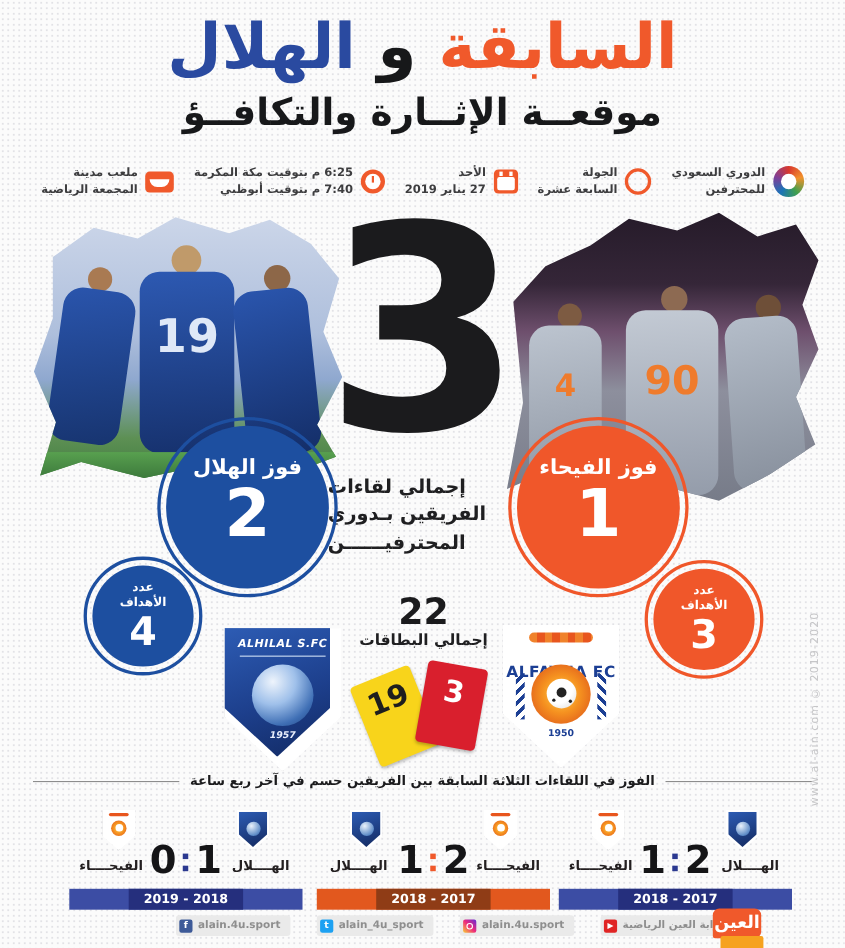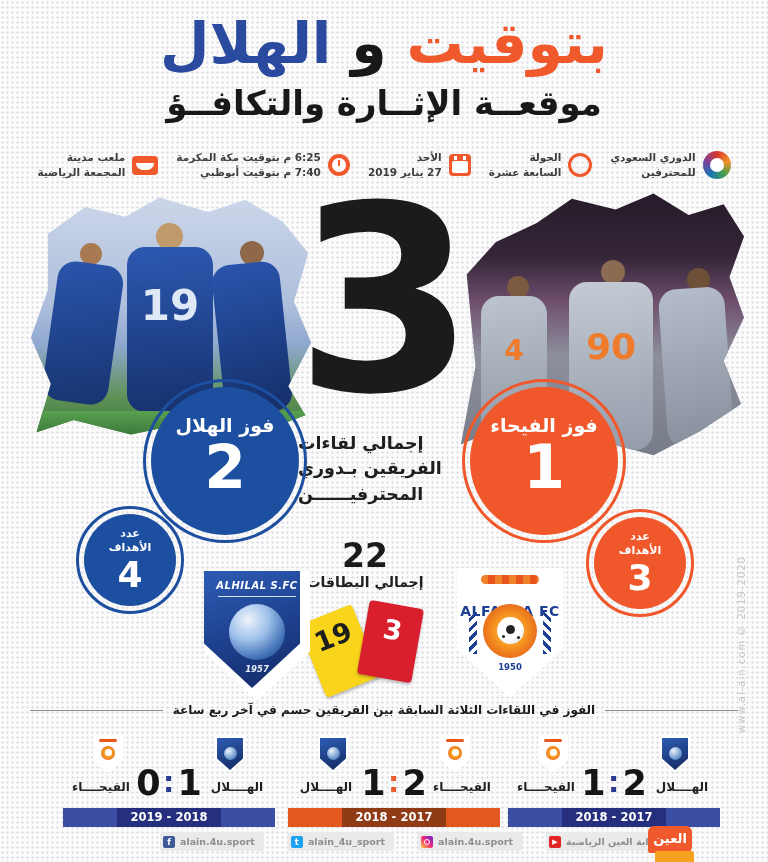--- a/index.html
+++ b/index.html
@@ -92,21 +92,21 @@
   .crest-fayha .c-ball{position:absolute;left:40px;top:49px;width:27px;height:27px;border-radius:50%;
     background:radial-gradient(circle at 35% 30%,#ffffff 55%,#d8d8d8 100%);}
   .crest-fayha .c-ball::after{content:"";position:absolute;left:9px;top:8px;width:9px;height:9px;border-radius:50%;background:#232323;
     box-shadow:-7px 7px 0 -3px #232323,8px 8px 0 -3px #232323;}
   .crest-fayha .laurel{position:absolute;top:44px;width:8px;height:42px;
     background:repeating-linear-gradient(-45deg,#1c3f94 0 3px,transparent 3px 7px);}
   .crest-fayha .laurel.lft{left:12px;}
   .crest-fayha .laurel.rgt{right:12px;transform:scaleX(-1);}
   .crest-fayha .c-year{position:absolute;top:94px;width:100%;text-align:center;color:#1c3f94;font-size:8.5px;font-weight:bold;}
   
-  .cards-group{position:absolute;left:300px;top:539px;width:130px;z-index:2;text-align:center;}
+  .cards-group{position:absolute;left:320px;top:539px;width:130px;z-index:2;text-align:center;}
   .cards-total{font-size:33px;font-weight:bold;color:#1b1b1d;line-height:1;}
   .cards-label{font-size:14px;font-weight:bold;color:#1f1f21;direction:rtl;margin-top:2px;}
   .cards-stack{position:relative;height:120px;margin-top:8px;}
   .card{position:absolute;border-radius:4px;box-shadow:0 2px 3px rgba(0,0,0,.25);}
   .card-yellow{left:10px;top:14px;width:58px;height:78px;background:#f8d41b;transform:rotate(-22deg);z-index:1;}
   .card-yellow span{display:block;margin-top:8px;font-size:27px;font-weight:bold;color:#1e1e1e;text-align:center;}
   .card-red{left:63px;top:6px;width:55px;height:75px;background:#d91f2d;transform:rotate(10deg);z-index:2;}
   .card-red span{display:block;margin-top:10px;font-size:27px;font-weight:bold;color:#fff;text-align:center;}
   
   .history-sep{position:absolute;top:703px;left:30px;width:708px;display:flex;align-items:center;gap:10px;z-index:2;}
@@ -152,31 +152,31 @@
   .pill{display:flex;align-items:center;gap:5px;background:#eaeaea;border-radius:3px;padding:2px 9px 2px 3px;height:15px;}
   .pill .handle{font-size:9.5px;font-weight:bold;color:#8e8e8e;white-space:nowrap;}
   .sicon{width:12px;height:12px;border-radius:2px;color:#fff;font-size:8.5px;font-weight:bold;text-align:center;line-height:12px;}
   .si-fb{background:#3d5a98;}
   .si-tw{background:#1da1f2;}
   .si-ig{background:linear-gradient(45deg,#f9ce34,#ee2a7b,#6228d7);position:relative;}
   .si-ig::after{content:"";position:absolute;left:3px;top:3px;width:4px;height:4px;border:1.2px solid #fff;border-radius:50%;}
   .si-yt{background:#e02424;font-size:7px;}
   .pill-ar .handle{direction:rtl;}
   .alain-logo{position:absolute;left:648px;top:826px;width:44px;height:27px;background:#f0592b;border-radius:6px 6px 6px 2px;
-    color:#fff;font-size:13px;font-weight:bold;text-align:center;line-height:26px;direction:rtl;z-index:3;}
+    color:#fff;font-size:16px;font-weight:bold;text-align:center;line-height:26px;direction:rtl;z-index:3;}
   .alain-tag{position:absolute;left:655px;top:851px;background:#f6a21f;color:#fff;font-size:7px;font-weight:bold;
     border-radius:2px;padding:16px 5px;direction:rtl;z-index:3;}
 </style>
 </head>
 <body>
 
 <div class="page">
 
   <div class="title-block">
-    <h1 class="main-title"><span class="t-orange">بتوقيت</span> <span class="t-black">و</span> <span class="t-blue">الهلال</span></h1>
+    <h1 class="main-title"><span class="t-orange">السابقة</span> <span class="t-black">و</span> <span class="t-blue">الهلال</span></h1>
     <h2 class="sub-title">موقعــة الإثــارة والتكافــؤ</h2>
   </div>
 
   <div class="info-bar">
     <div class="info-item">
       <span class="ic ic-league"></span>
       <div class="info-lines">
         <div>الدوري السعودي</div>
         <div>للمحترفين</div>
       </div>

